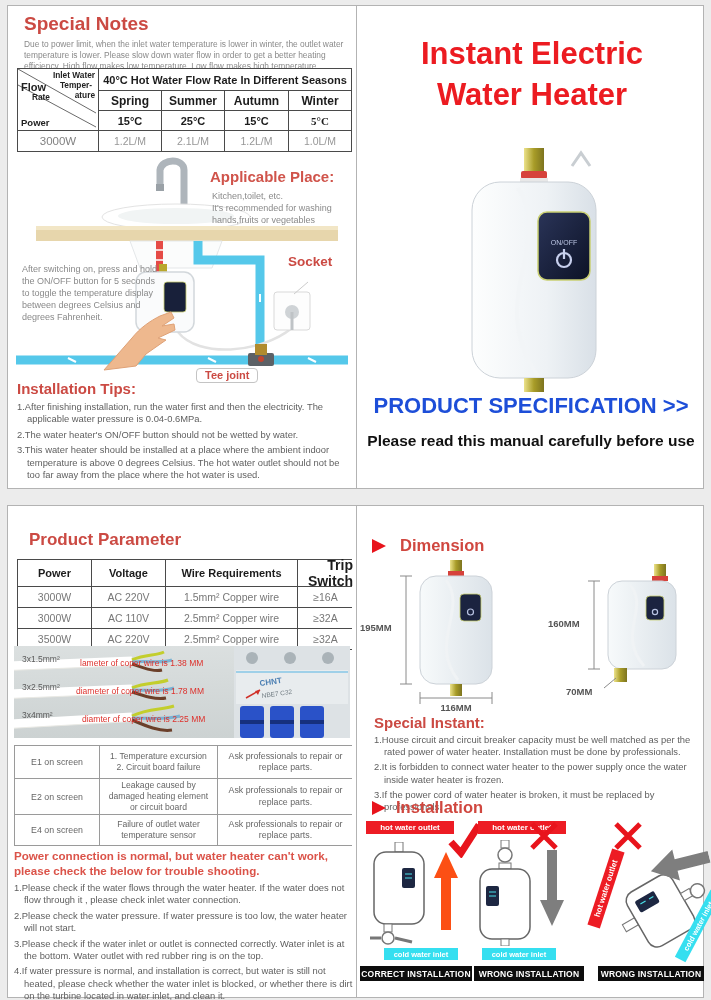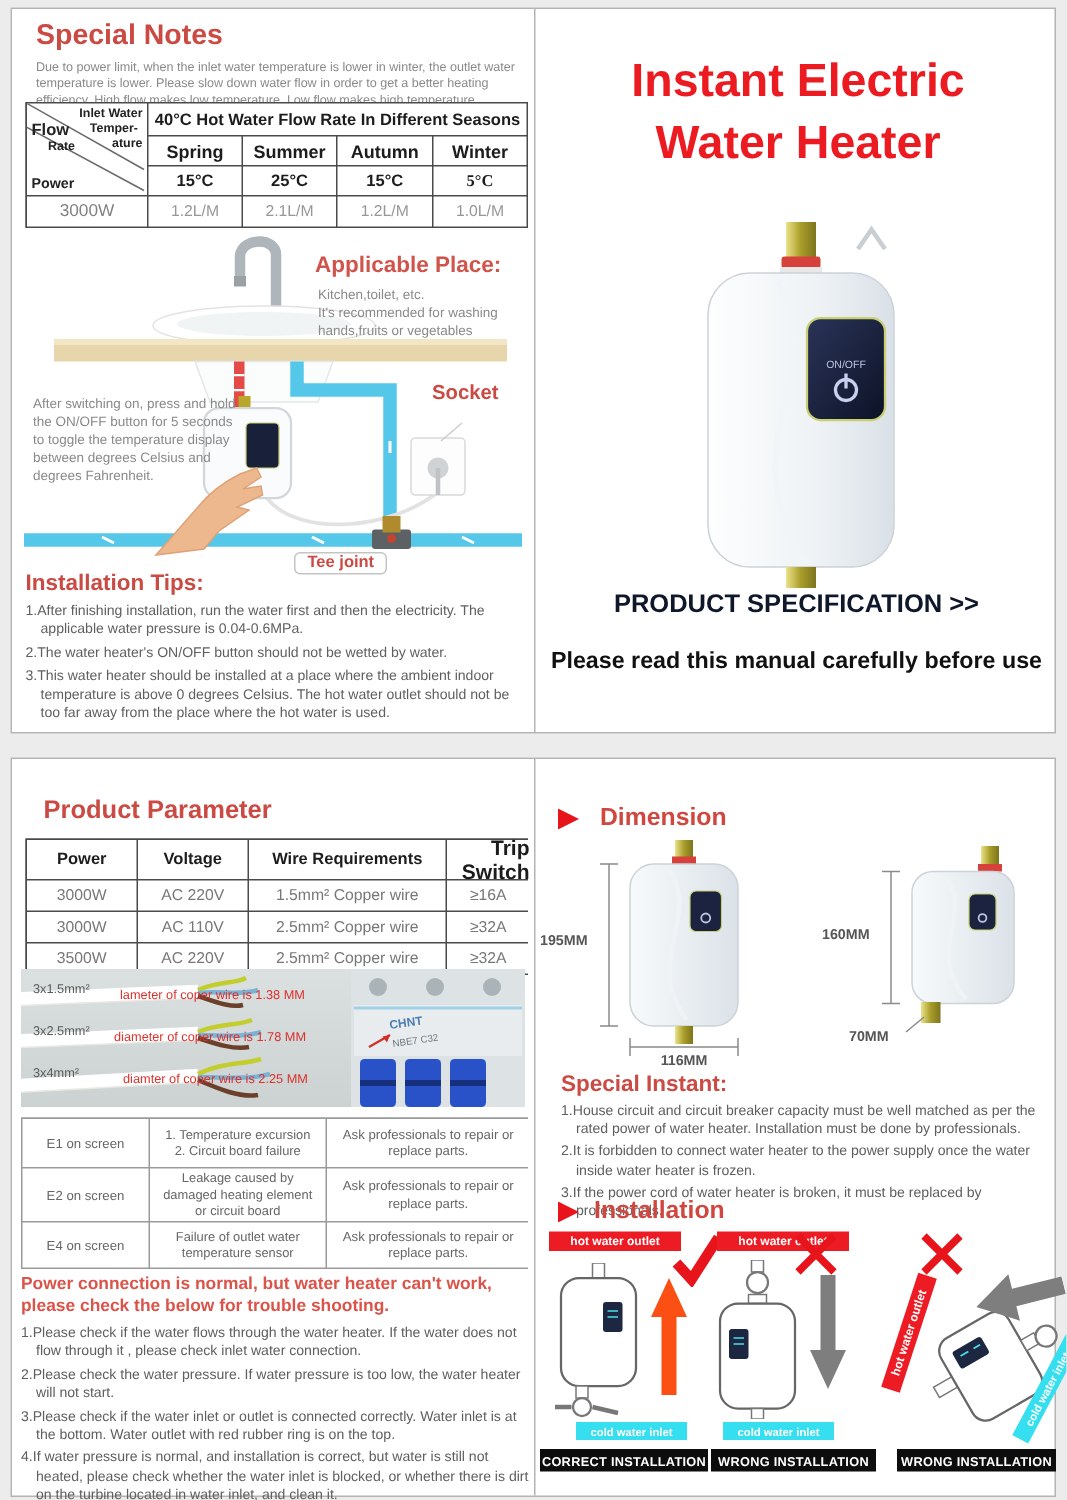--- a/index.html
+++ b/index.html
@@ -148,21 +148,21 @@
         <rect x="18" y="34" width="124" height="196" rx="28" fill="url(#bodyG)" stroke="#ccd2d8"></rect>
         <path d="M64 40 C102 94 30 150 84 228" fill="none" stroke="#f2f5f7" stroke-width="4"></path>
         <rect x="84" y="64" width="52" height="68" rx="9" fill="url(#scrG)" stroke="#c9cf72" stroke-width="1.5"></rect>
         <text x="110" y="97" font-size="7" fill="#bcc6e4" text-anchor="middle" font-family="Liberation Sans, sans-serif">ON/OFF</text>
         <circle cx="110" cy="112" r="7" fill="none" stroke="#c7d0ee" stroke-width="2.2"></circle>
         <line x1="110" y1="101" x2="110" y2="111" stroke="#c7d0ee" stroke-width="2.2"></line>
         <rect x="70" y="230" width="20" height="14" fill="url(#goldG)"></rect>
       </svg>
     </div>
 
-    <div class="abs" style="left:350px;top:387px;width:346px;text-align:center;font-size:17px;font-weight:bold;color:#0f172a;">PRODUCT SPECIFICATION &gt;&gt;</div>
+    <div class="abs" style="left:350px;top:387px;width:346px;text-align:center;font-size:22px;font-weight:bold;color:#1d4ed8;">PRODUCT SPECIFICATION &gt;&gt;</div>
     <div class="abs" style="left:348px;top:426px;width:350px;text-align:center;font-size:15.5px;font-weight:bold;color:#111;">Please read this manual carefully before use</div>
   </section>
 
   <section class="page" id="page2">
     <div class="vdivider"></div>
 
     <div class="abs red-h" style="left:21px;top:24px;font-size:17px;">Product Parameter</div>
 
     <div class="abs gt" style="left:9px;top:53px;width:333px;grid-template-columns:73px 73px 131px 55px;grid-template-rows:26px 20px 20px 20px;">
       <div style="font-size:11px;font-weight:bold;color:#1c1c1c;">Power</div>

